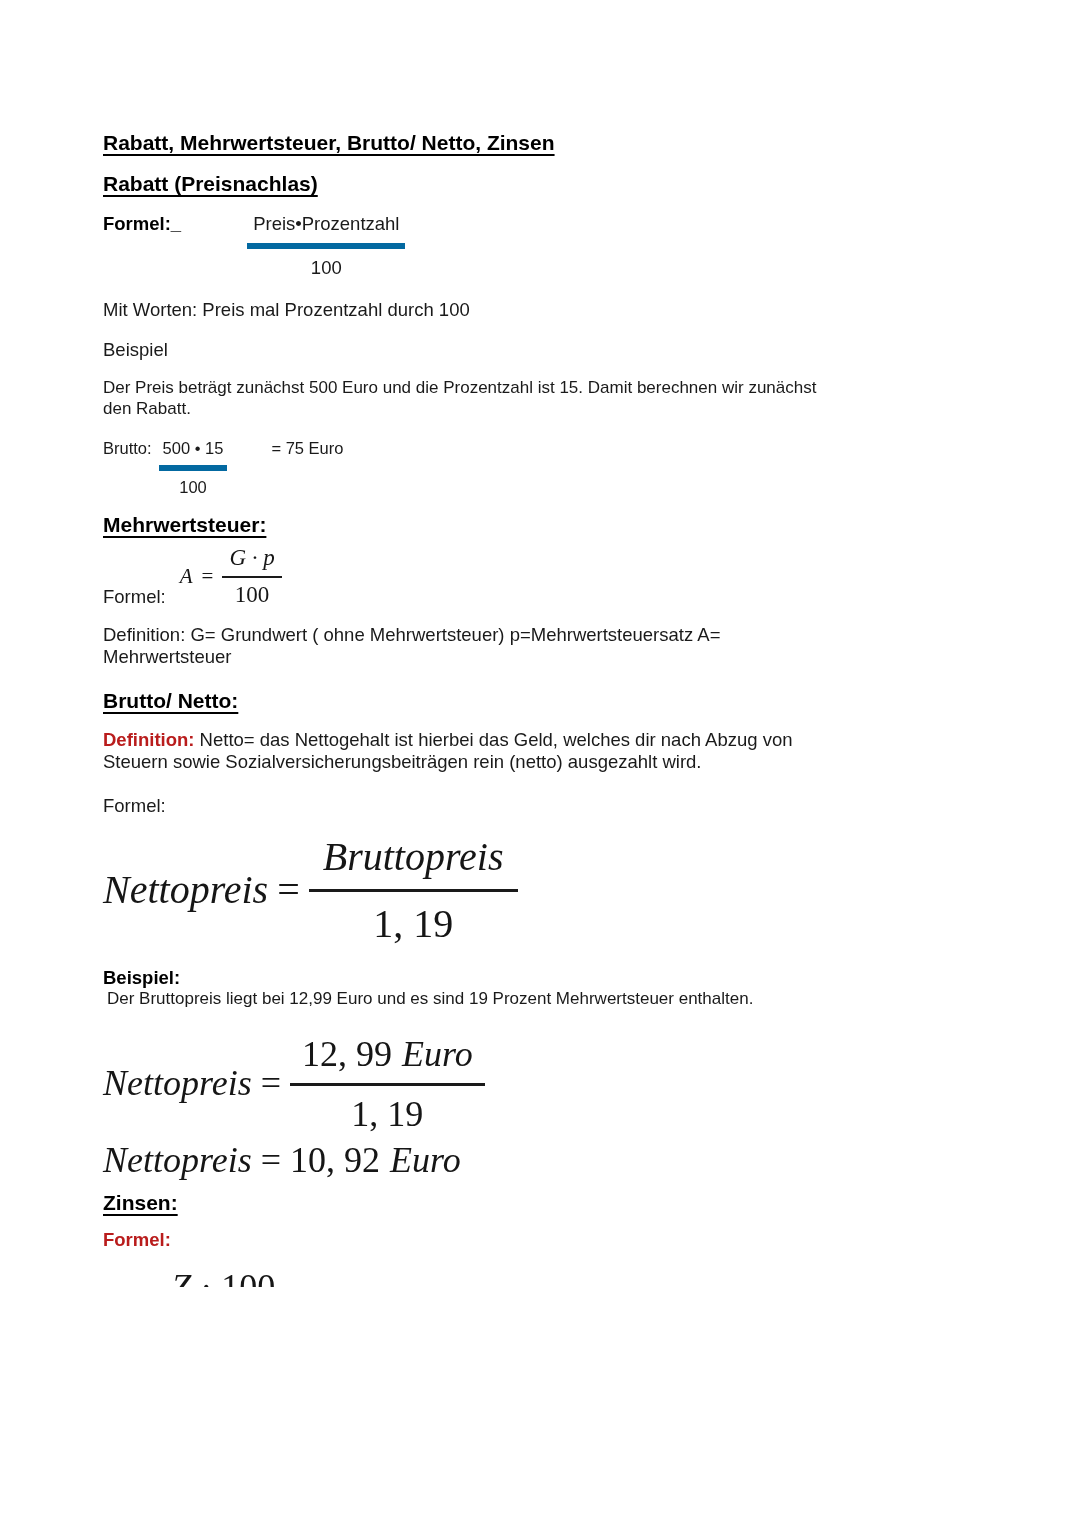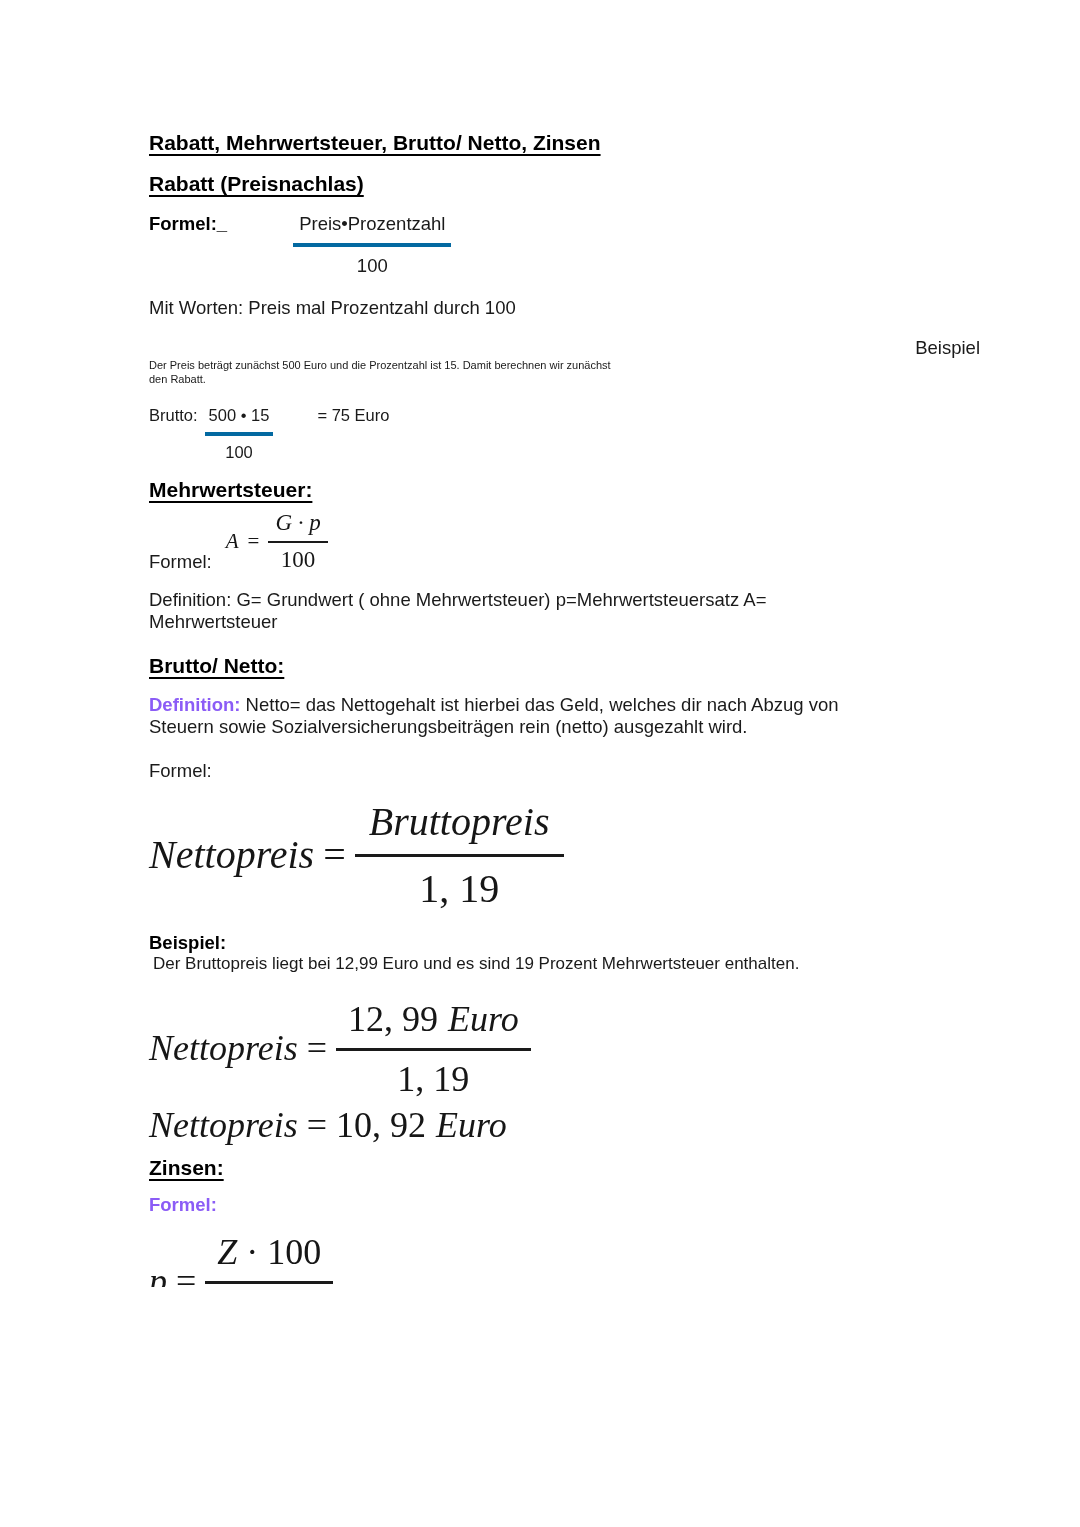--- a/index.html
+++ b/index.html
@@ -1,54 +1,54 @@
 <!DOCTYPE html>
 <html><head>
 <meta charset="utf-8">
 <style>
   * { margin:0; padding:0; box-sizing:border-box; }
   html,body { background:#ffffff; }
   .page {
     width:1080px; height:1287px; background:#ffffff; overflow:hidden;
     font-family:"Liberation Sans", "DejaVu Sans", sans-serif;
-    color:#1a1a1a; position:relative;padding-left:46px;
+    color:#1a1a1a; position:relative;
   }
   .content { padding:131px 100px 0 103px; }
 
   
   .h {
     font-size:21px; font-weight:bold; color:#000;
     text-decoration:underline; text-decoration-thickness:2px; text-underline-offset:4px;
   }
   .title      { margin-bottom:17px; }
   .h-rabatt   { margin-bottom:17px; }
   .h-mehrwert { margin-bottom:8px; }
   .h-brutto   { margin-bottom:16px; }
   .h-zinsen   { margin-bottom:14px; }
 
   
   .body-text { font-size:18.5px; line-height:1.22; white-space:pre-line; }
-  .bold { font-weight:bold; color:#8b5cf6; }
+  .bold { font-weight:bold; color:#b91c1c; }
   .mb17 { margin-bottom:17px; }
-  .mb16 { margin-bottom:0;text-align:right; }
+  .mb16 { margin-bottom:16px; }
   .mb18 { margin-bottom:18px; }
   .definition1 { max-width:870px; margin-bottom:20px; }
   .def-netto   { max-width:870px; margin-bottom:21px; }
-  .example-text { font-size:11px; line-height:1.25; max-width:870px; margin-bottom:19px; white-space:pre-line; }
+  .example-text { font-size:17px; line-height:1.25; max-width:870px; margin-bottom:19px; white-space:pre-line; }
   .formel2 { margin-bottom:14px; }
   .formel3 { margin-bottom:12px; }
   .beispiel-bold { font-size:18.5px; font-weight:bold; color:#000; }
   .beispiel2-text { font-size:17px; padding-left:4px; margin-bottom:22px; }
 
   
   .formel-row { display:flex; align-items:flex-start; margin-bottom:20px; }
   .label-bold { font-size:18.5px; font-weight:bold; color:#000; }
   .label-reg  { font-size:18.5px; }
   .sfrac { display:inline-block; text-align:center; }
-  .sfrac .num { display:block; border-bottom:4px solid #0369a1; }
+  .sfrac .num { display:block; border-bottom:6px solid #0369a1; }
   .sfrac .den { display:block; }
   .sfrac-main { font-size:18.5px; margin-left:66px; }
   .sfrac-main .num { padding:0 6px 8px; }
   .sfrac-main .den { padding-top:8px; }
 
   .calc-row { display:flex; align-items:flex-start; font-size:16.5px; margin-bottom:16px; }
   .calc-label { margin-right:7px; }
   .sfrac-calc .num { padding:0 4px 7px; }
   .sfrac-calc .den { padding-top:7px; }
   .calc-result { margin-left:44px; }

